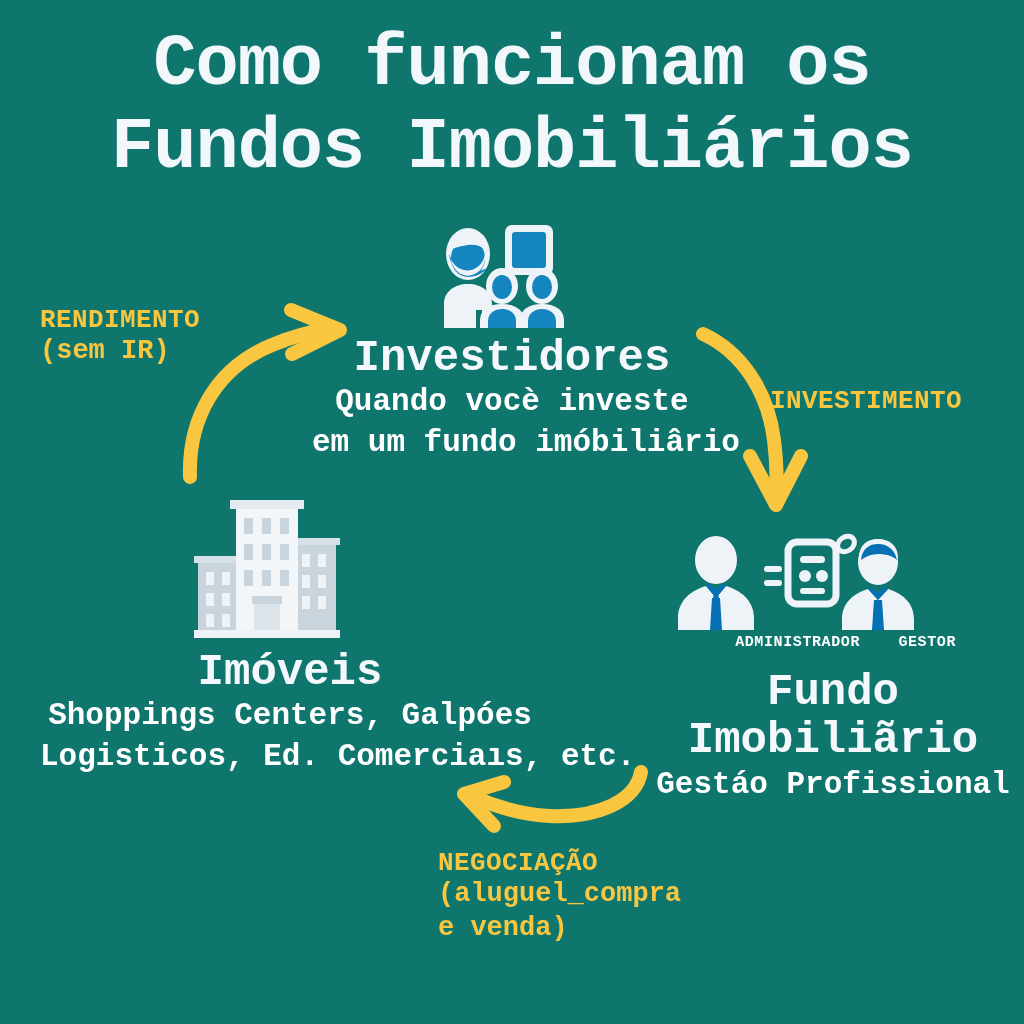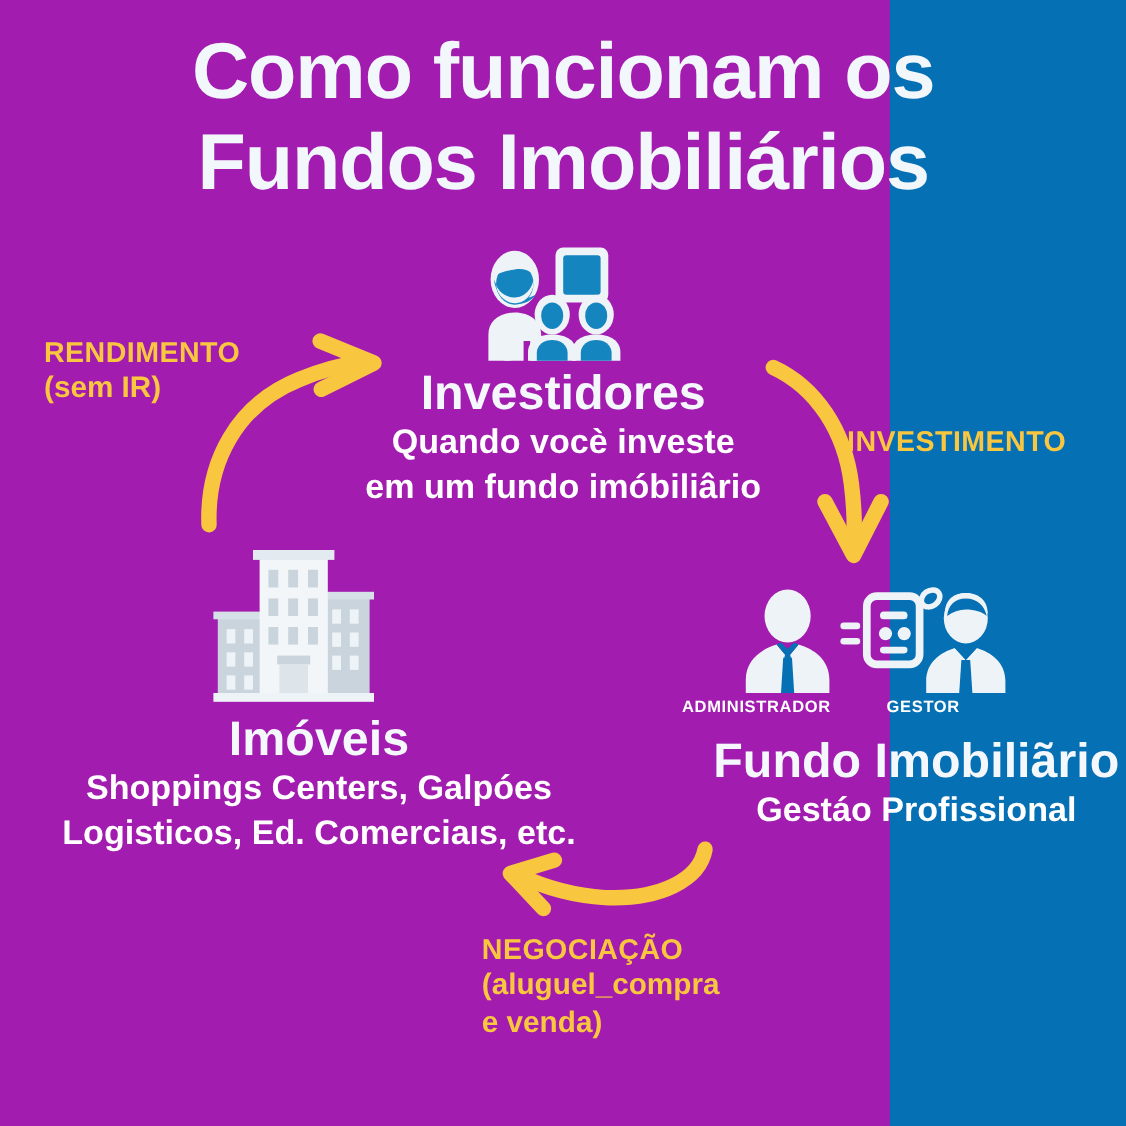--- a/index.html
+++ b/index.html
@@ -9,23 +9,24 @@
   body {
     width: 1024px;
     height: 1024px;
     background: #0570b3;
     font-family: "Liberation Sans", sans-serif;
     overflow: hidden;
     position: relative;
   }
   #canvas {
     position: relative;
-    width: 809px;
+    width: 1024px;
     height: 1024px;
-    background: #a21caf;
+    background: #0f766e;
+    font-family: Liberation Mono, monospace;
   }
 
   
   #title-block {
     position: absolute;
     top: 24px;
     left: 0;
     width: 1024px;
     text-align: center;
     color: #f2f7fb;
@@ -78,21 +79,21 @@
 
   
   .icon-wrap { position: absolute; }
 
   .role-caption {
     position: absolute;
     font-size: 15px;
     font-weight: 700;
     letter-spacing: 0.6px;
     color: #ffffff;
-    text-align: left;
+    text-align: right;
     white-space: nowrap;
   }
 
   svg { display: block; overflow: visible; }
 
   #arrow-layer {
     position: absolute;
     top: 0; left: 0;
     width: 1024px;
     height: 1024px;

